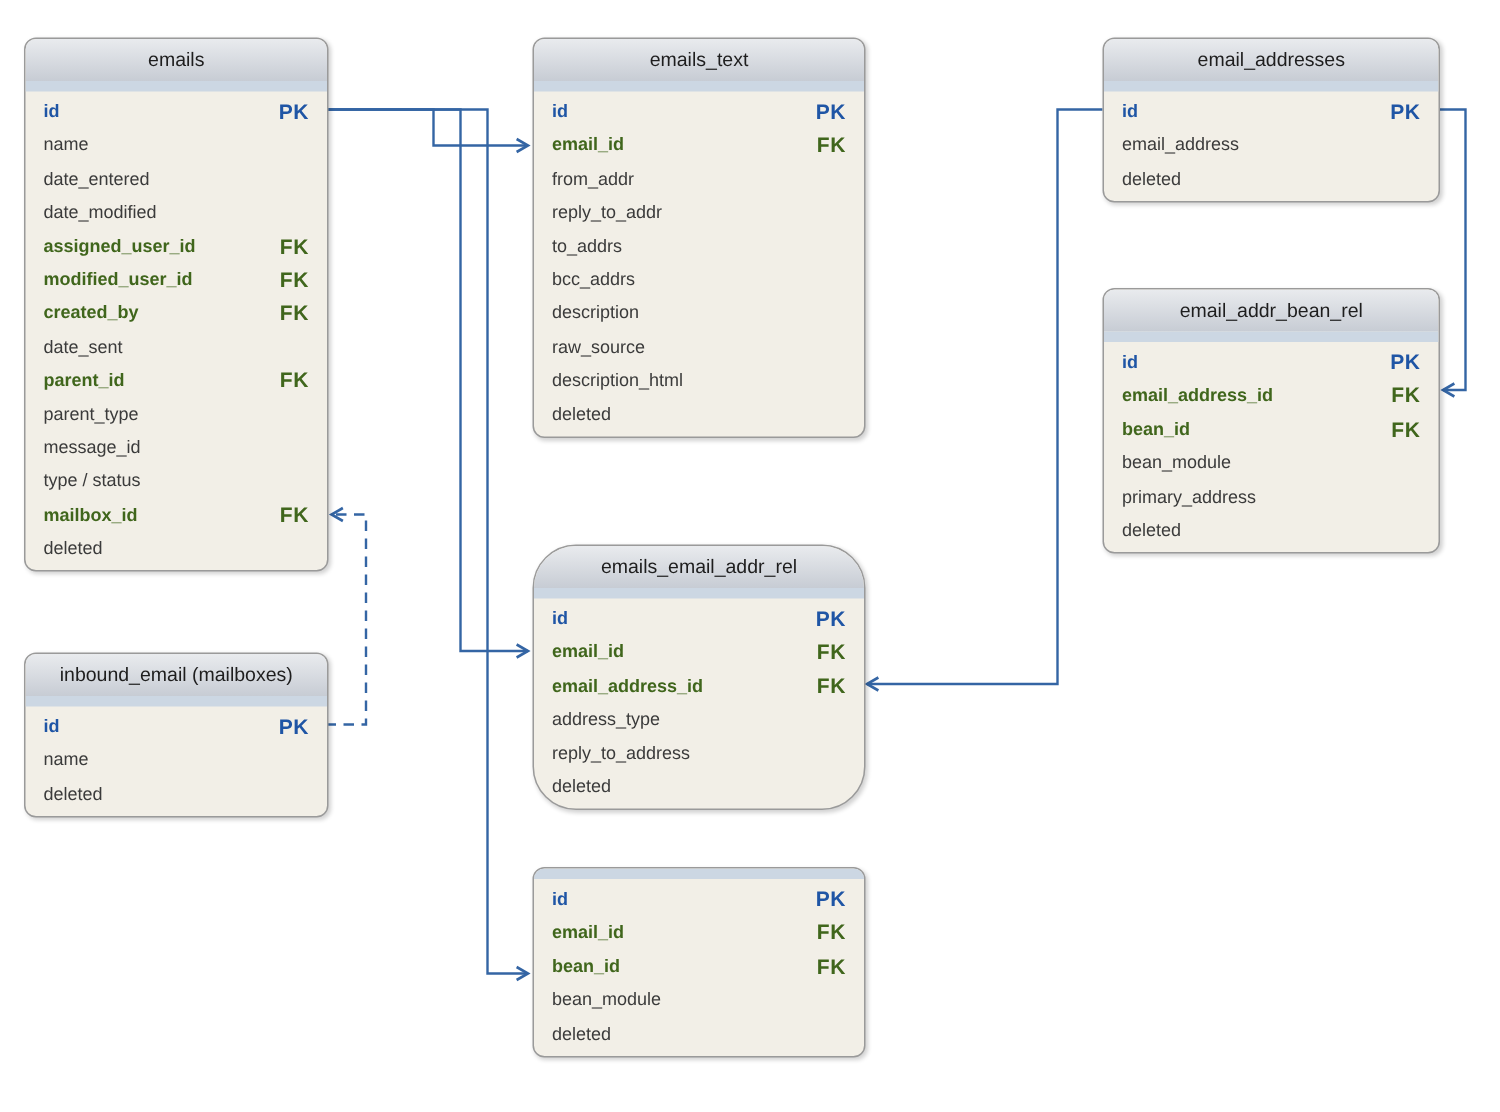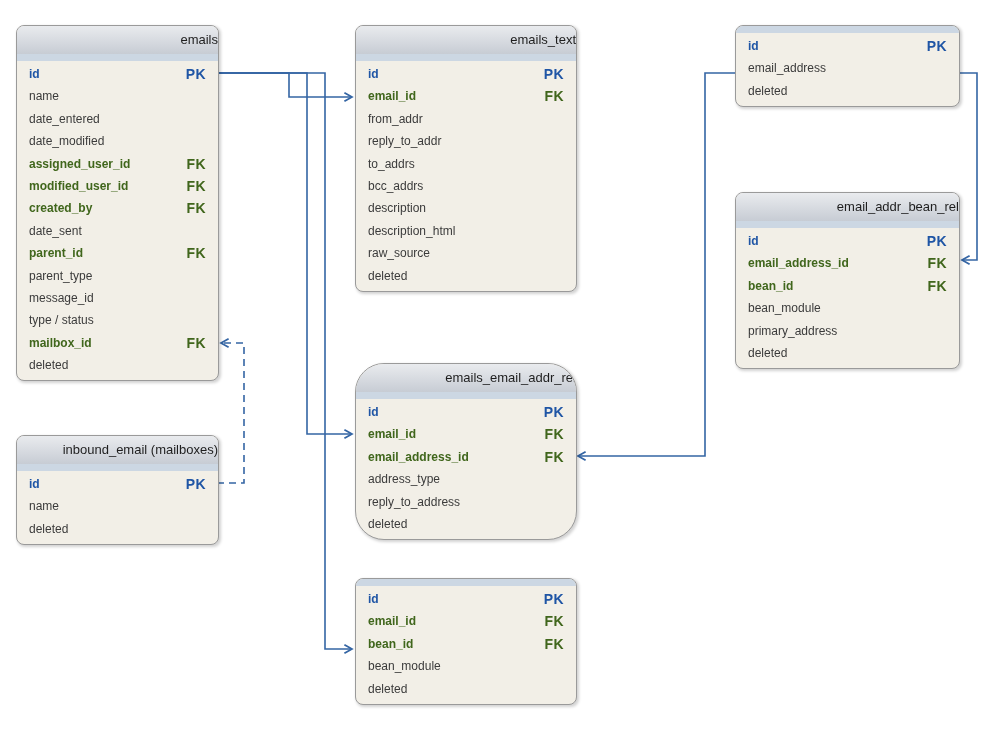--- a/index.html
+++ b/index.html
@@ -13,21 +13,21 @@
   #connector-layer{position:absolute;left:0;top:0;width:1000px;height:741px;z-index:1;}
   .conn{fill:none;stroke:var(--line);stroke-width:1.6px;}
   .conn.dashed{stroke-dasharray:7 5;}
   #tables-layer{position:absolute;left:0;top:0;width:1000px;height:741px;z-index:2;}
   .table{
     position:absolute;border:1px solid var(--border);border-radius:8px;
     background:var(--body-bg);box-shadow:1.5px 1.5px 3px rgba(0,0,0,0.18);
     overflow:hidden;
   }
   .table-header{
-    height:28px;line-height:28px;text-align:right;font-size:13px;color:#1e1e1e;
+    height:28px;line-height:28px;text-align:center;font-size:13px;color:#1e1e1e;
     background:linear-gradient(180deg,var(--hdr-top),var(--hdr-bot));
   }
   .table-strip{height:7px;background:var(--strip);}
   .table-body{padding:2px 0 4px 0;}
   .row{
     height:22.4px;line-height:22.4px;padding:0 12px;
     display:flex;justify-content:space-between;align-items:center;
     font-size:12px;color:var(--text);white-space:nowrap;
   }
   .row .name{flex:1 1 auto;overflow:hidden;}
@@ -145,34 +145,37 @@
           </div>
           <div class="row">
             <span class="name">bcc_addrs</span>
             <span class="tag"></span>
           </div>
           <div class="row">
             <span class="name">description</span>
             <span class="tag"></span>
           </div>
           <div class="row">
+            <span class="name">raw_source</span>
+            <span class="tag"></span>
+          </div>
+          <div class="row">
             <span class="name">description_html</span>
             <span class="tag"></span>
           </div>
           <div class="row">
-            <span class="name">raw_source</span>
-            <span class="tag"></span>
-          </div>
-          <div class="row">
             <span class="name">deleted</span>
             <span class="tag"></span>
           </div>
         </div>
   </div>
       <div class="table" style="left: 735px; top: 25px; width: 223px;">
+    <div class="table-header">
+      <span>email_addresses</span>
+    </div>
     <div class="table-strip"></div>
     <div class="table-body">
           <div class="row pk">
             <span class="name">id</span>
             <span class="tag">PK</span>
           </div>
           <div class="row">
             <span class="name">email_address</span>
             <span class="tag"></span>
           </div>

